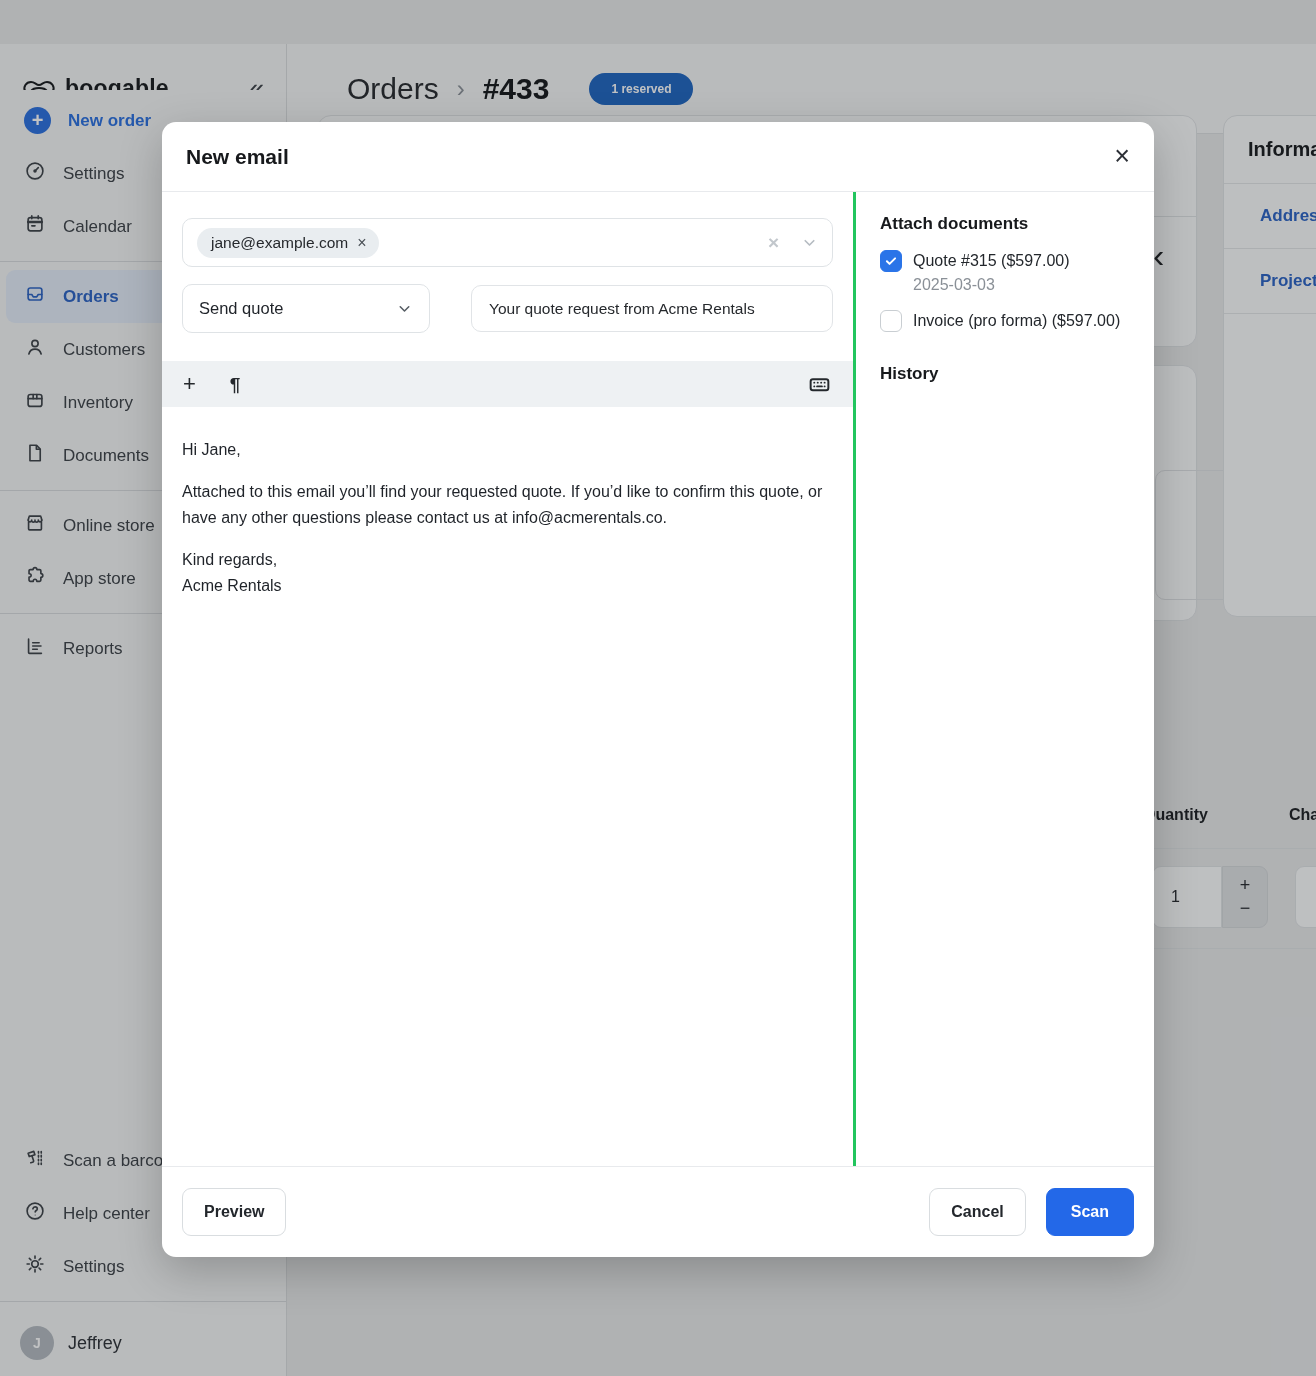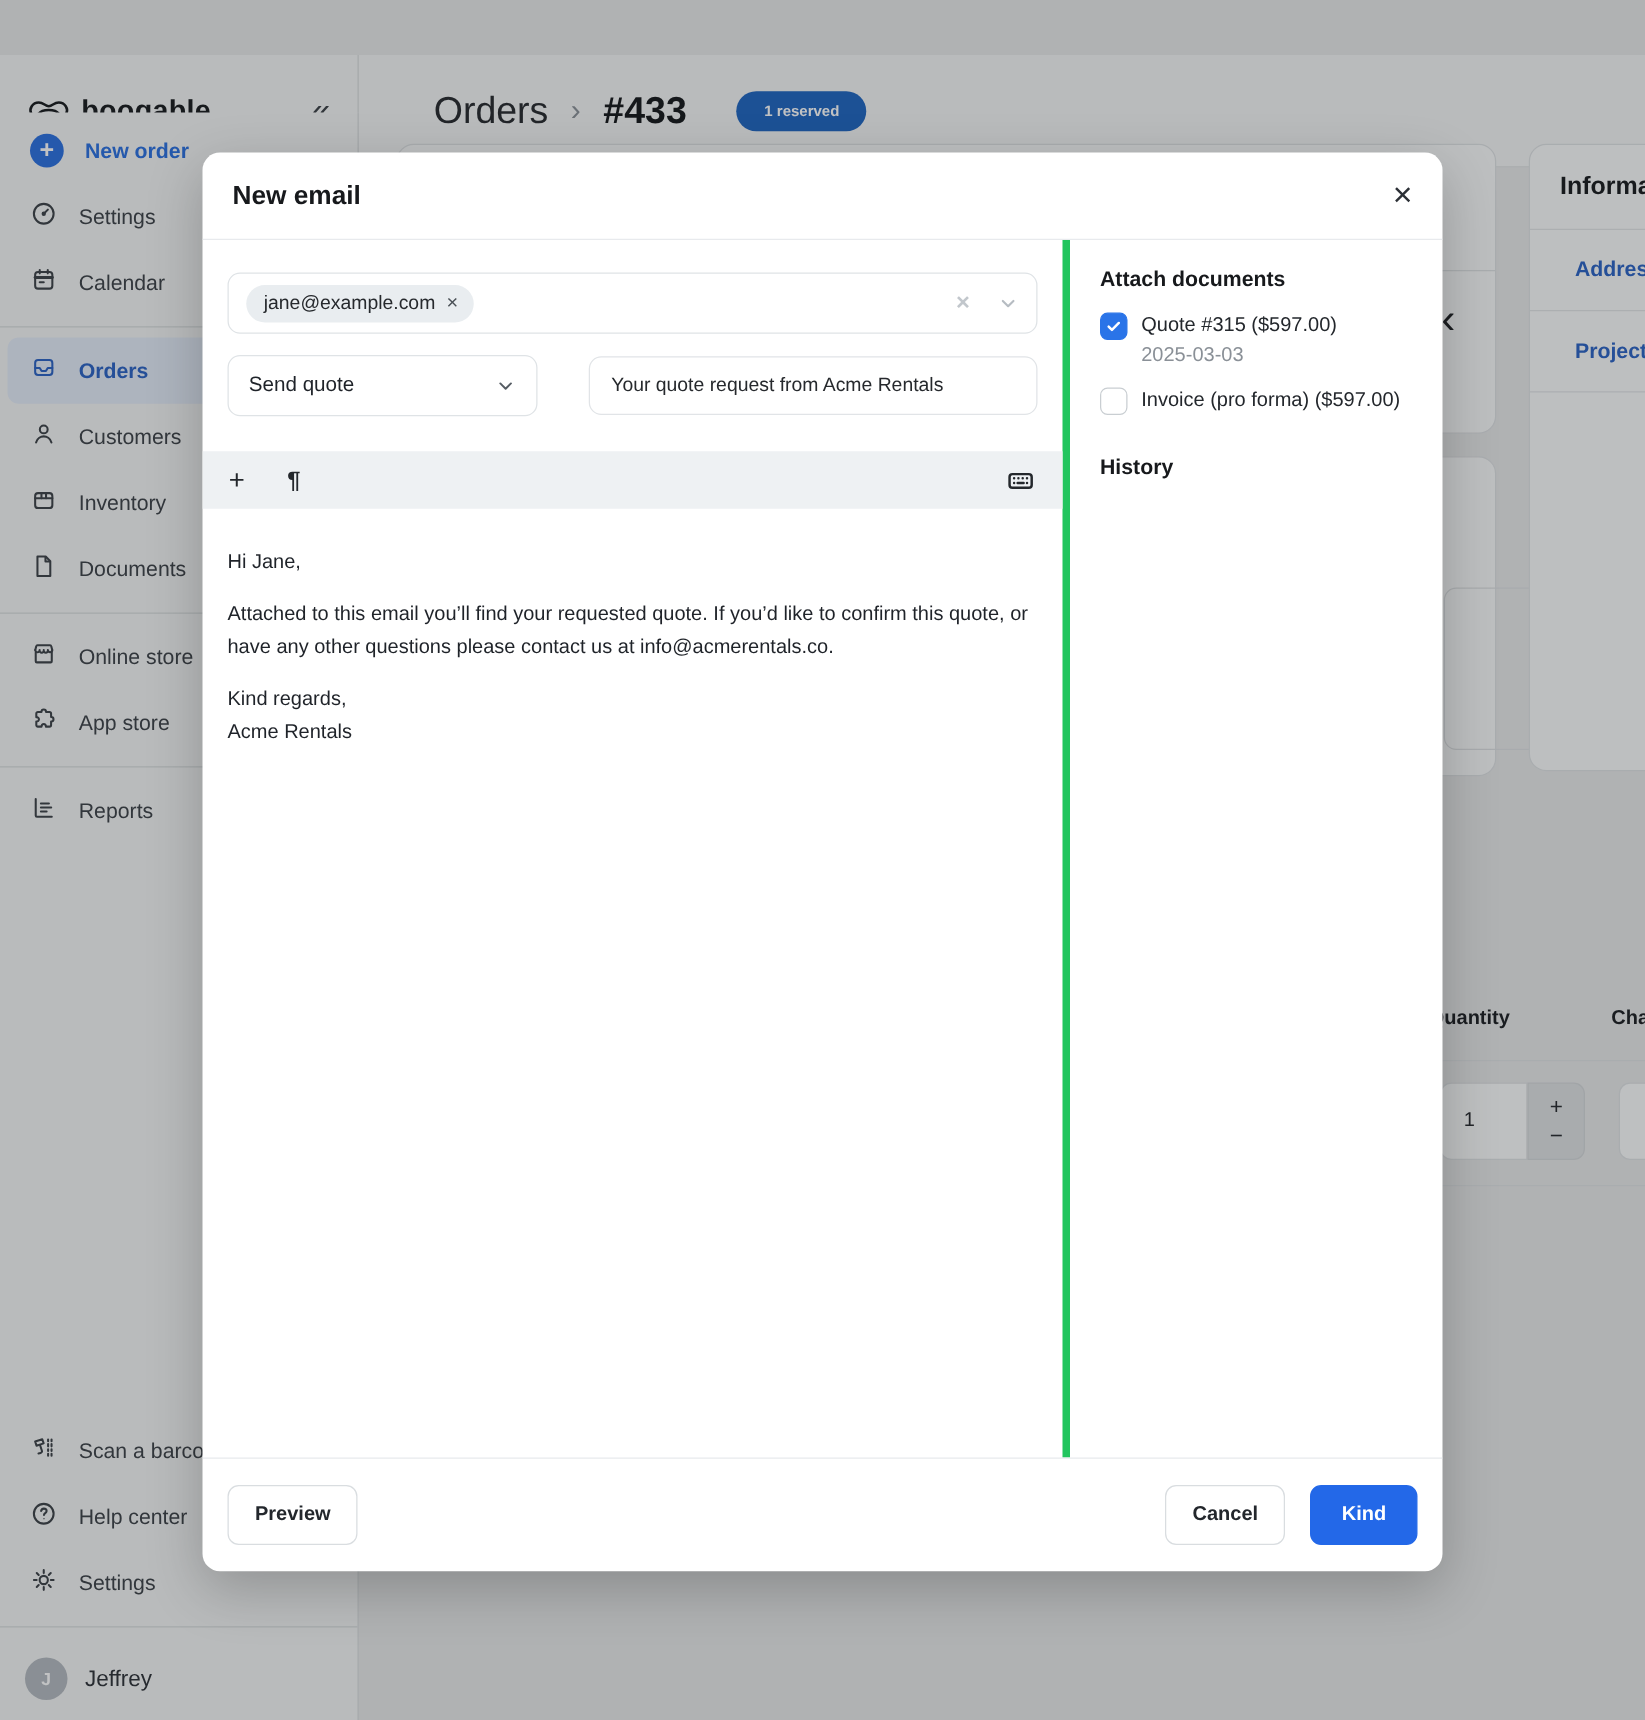--- a/index.html
+++ b/index.html
@@ -44,21 +44,21 @@
   .charge-box { position:absolute; left:1008px; top:776px; width:90px; height:62px; background:#fbfcfc; border:1px solid #dfe2e4; border-radius:9px; display:flex; align-items:center; padding-left:20px; font-size:16px; color:#26292d; }
   .mini-card { position:absolute; left:868px; top:380px; width:130px; height:130px; border:1px solid #dde0e2; border-radius:10px; }
 
   
   .scrim { position:absolute; inset:0; background:rgba(26,30,35,.27); z-index:5; }
   .modal { position:absolute; left:162px; top:122px; width:992px; height:1135px; background:#fff; border-radius:14px; box-shadow:0 14px 44px rgba(0,0,0,.22); z-index:10; display:flex; flex-direction:column; overflow:hidden; }
   .m-header { height:70px; flex:0 0 auto; display:flex; align-items:center; padding:0 24px; border-bottom:1px solid #e8eaed; }
   .m-title { font-size:21px; font-weight:700; color:#17191c; }
   .m-close { margin-left:auto; font-size:27px; color:#2c3036; cursor:pointer; line-height:1; }
   .m-body { flex:1; display:flex; min-height:0; }
-  .m-left { width:694px; border-right:6px solid #22c55e; padding:26px 20px 0; }
+  .m-left { width:694px; border-right:3px solid #22c55e; padding:26px 20px 0; }
   .m-right { flex:1; padding:22px 24px; }
   .m-footer { flex:0 0 auto; height:91px; border-top:1px solid #e8eaed; display:flex; align-items:center; padding:0 20px; gap:20px; }
 
   .recipients { height:49px; border:1px solid #dfe3e6; border-radius:10px; display:flex; align-items:center; padding:0 14px; margin-bottom:17px; }
   .chip { display:inline-flex; align-items:center; gap:9px; background:#e9edf0; border-radius:17px; padding:6px 12px 6px 14px; font-size:15.5px; color:#26292d; }
   .chip-x { font-size:16px; color:#4a5056; cursor:pointer; }
   .rec-clear { margin-left:auto; font-size:19px; font-weight:700; color:#c2c7cc; cursor:pointer; }
   .rec-chev { margin-left:22px; display:flex; cursor:pointer; }
 
   .row2 { display:flex; gap:41px; margin-bottom:28px; }
@@ -307,17 +307,17 @@
           <span class="cbx"></span>
           <span class="att-label">Invoice (pro forma) ($597.00)</span>
         </div>
         <div class="hist-h">History</div>
       </div>
     </div>
     <div class="m-footer">
       <div class="btn ghost">Preview</div>
       <div class="f-spacer"></div>
       <div class="btn ghost">Cancel</div>
-      <div class="btn primary">Kind</div>
+      <div class="btn primary">Scan</div>
     </div>
   </div>
 
 </div>
 
 </body></html>

